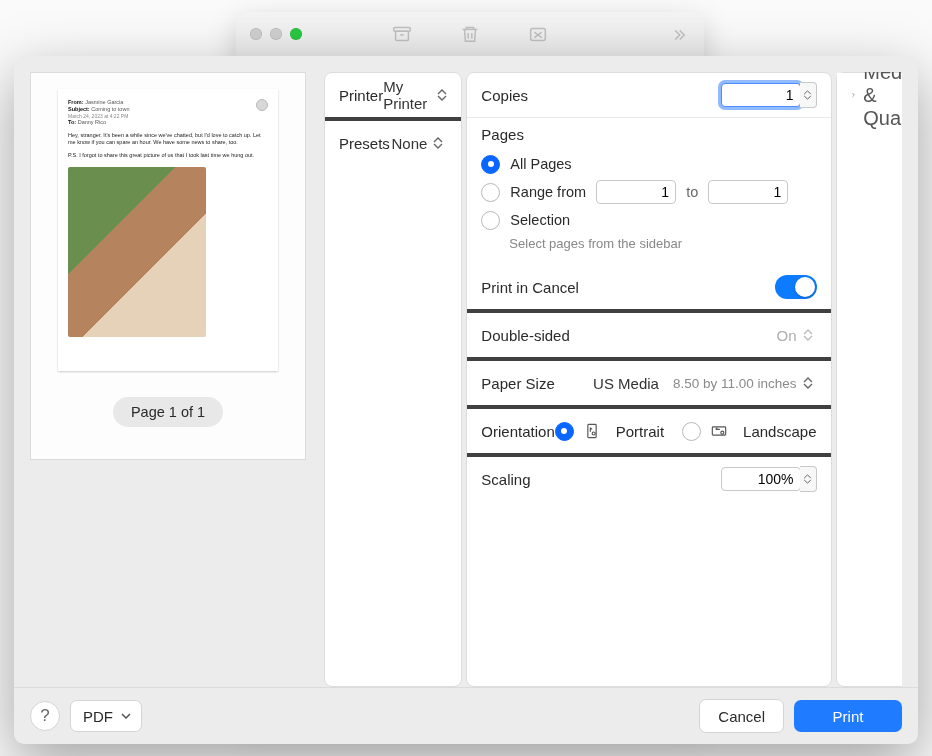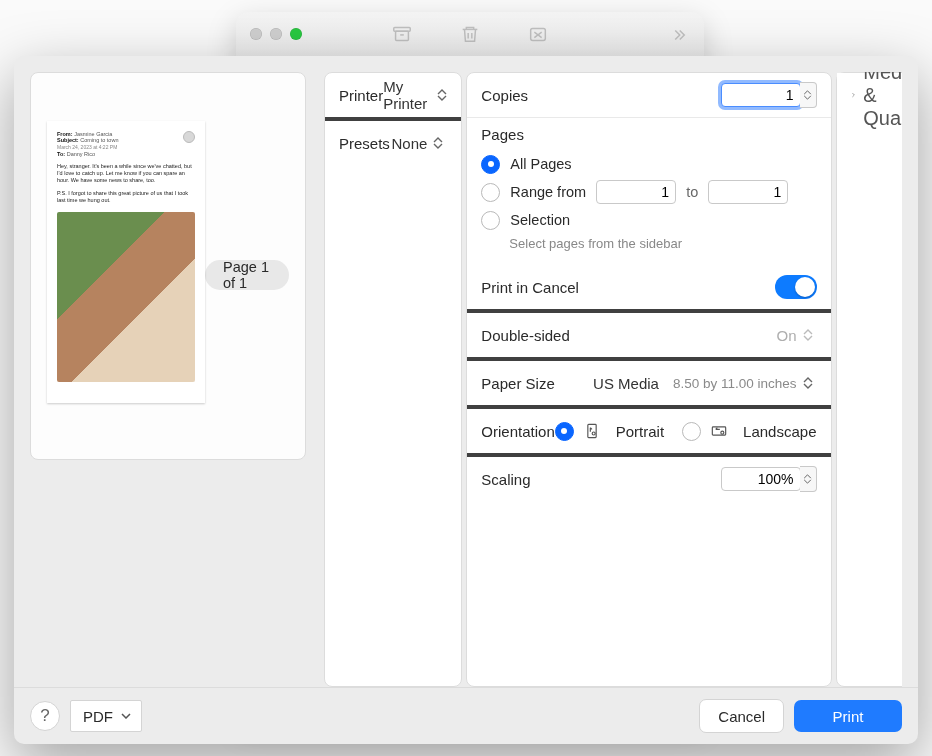--- a/index.html
+++ b/index.html
@@ -30,21 +30,21 @@
   
   .dialog{position:absolute;left:14px;top:56px;width:904px;height:688px;
     background:var(--bg);border-radius:10px;box-shadow:0 20px 60px rgba(0,0,0,.35);
     display:flex;flex-direction:column;overflow:hidden;}
   .dialog-body{flex:1;display:flex;gap:18px;padding:16px 16px 0 16px;min-height:0;}
   .dialog-footer{height:56px;border-top:1px solid var(--hair);
     display:flex;align-items:center;padding:0 16px;gap:10px;}
 
   
   .preview-pane{width:276px;flex:0 0 276px;background:#fdfdfd;border:1px solid var(--hair);
-    border-radius:8px;padding:7px 16px 16px 16px;display:flex;flex-direction:row;align-items:center;
+    border-radius:0;padding:16px 16px 16px 16px;display:flex;flex-direction:column;align-items:center;
     align-self:flex-start;height:388px;box-sizing:border-box;}
   .page{width:220px;height:282px;background:#fff;box-shadow:0 1px 2px rgba(0,0,0,.2);
     position:relative;font-size:5.5px;color:#555;padding:10px;box-sizing:border-box;line-height:1.25;}
   .page .from{font-weight:700;color:#111;}
   .page .meta{color:#888;font-size:5px;}
   .page .body{font-size:5.5px;color:#222;margin-top:6px;}
   .page .avatar{position:absolute;right:10px;top:10px;width:10px;height:10px;border-radius:50%;
     background:#d8d8d8;border:1px solid #bbb;}
   .page .photo{margin-top:8px;width:138px;height:170px;
     background:linear-gradient(135deg,#6a8e4e 0 35%,#b6835f 35% 60%,#e6d2b8 60% 100%);
@@ -95,21 +95,21 @@
 
   .orient-icon{display:inline-flex;align-items:center;margin-right:6px;}
   .orient-icon svg{width:20px;height:20px;}
 
   .disclosure{display:flex;align-items:center;gap:8px;height:44px;padding:0 14px;font-size:20px;
     color:#555;background:#fff;}
 
   
   .help{width:28px;height:28px;border-radius:50%;border:1px solid var(--hair2);background:#fff;
     display:flex;align-items:center;justify-content:center;color:#666;font-size:17px;}
-  .pdf{height:30px;border:1px solid var(--hair2);border-radius:2px;background:#fff;
+  .pdf{height:30px;border:1px solid var(--hair2);border-radius:7px;background:#fff;
     display:flex;align-items:center;gap:8px;padding:0 10px 0 12px;font-size:15px;}
   .btn{height:32px;border-radius:7px;padding:0 18px;display:flex;align-items:center;
     font-size:15px;border:1px solid var(--hair2);background:#fff;}
   .btn.primary{background:#1f7bff;color:#fff;border:none;font-weight:500;min-width:72px;justify-content:center;}
   .footer-spacer{flex:1;}
 </style>
 </head>
 <body>
 
 <div class="canvas">

